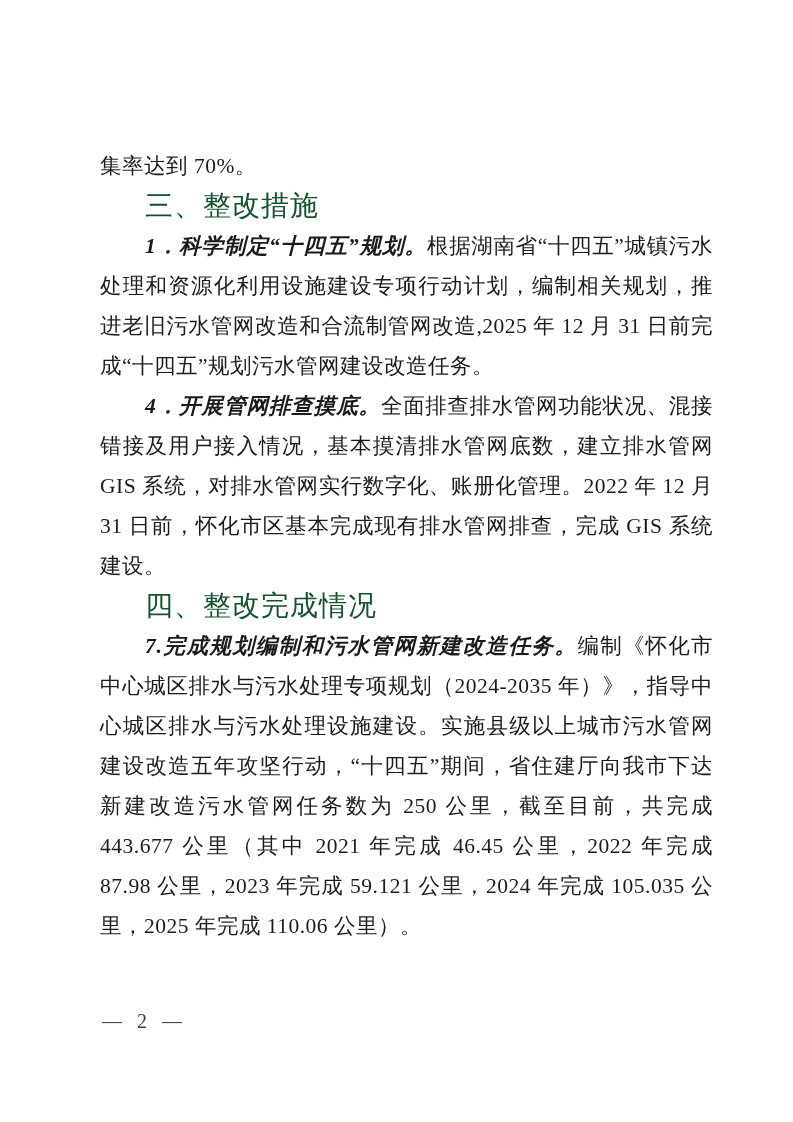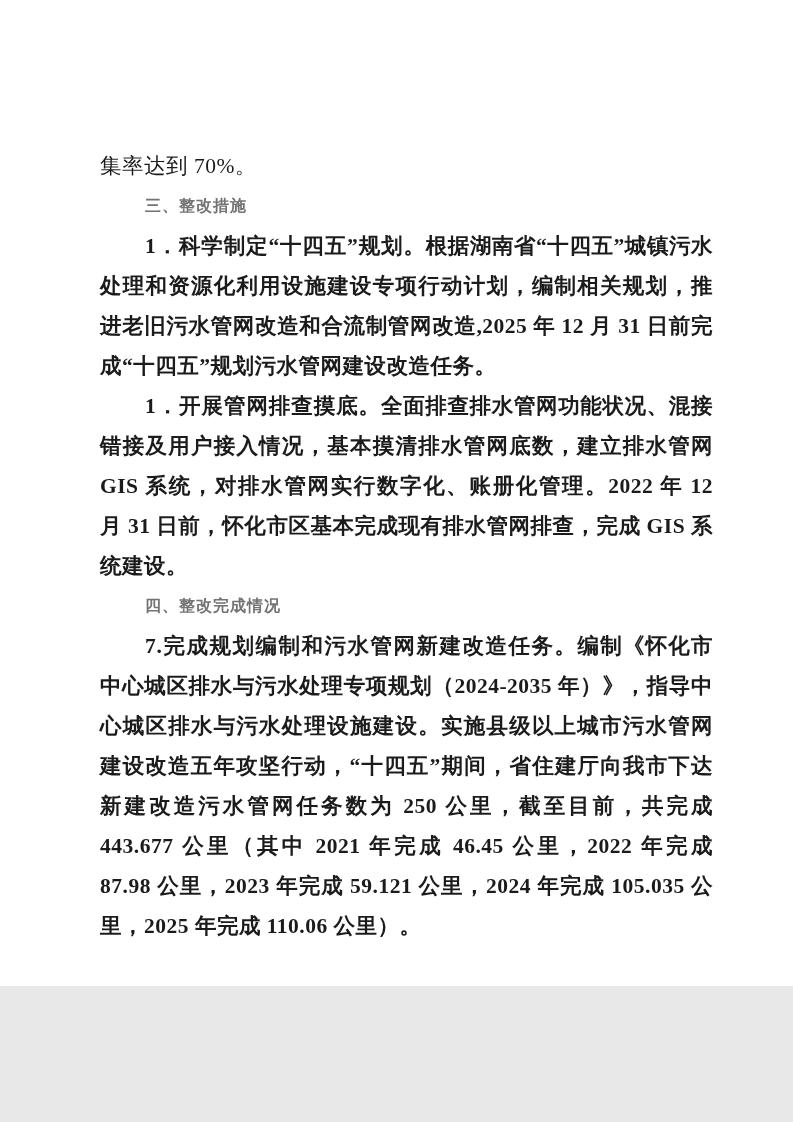--- a/index.html
+++ b/index.html
@@ -3,21 +3,21 @@
 <meta charset="utf-8">
 <style>
   html, body {
     margin: 0;
     padding: 0;
     background: #e8e8e8;
   }
   .page {
     position: relative;
     width: 793px;
-    height: 986px;
+    height: 1122px;
     margin: 0 auto;
     background: #ffffff;
     overflow: hidden;
     color: #1b1b1b;
   }
   .doc-content {
     position: absolute;
     left: 100px;
     top: 146px;
     width: 613px;
@@ -30,36 +30,37 @@
   .doc-content p,
   .doc-content h2 {
     margin: 0;
     padding: 0;
   }
   .carryover {
     text-indent: 0;
   }
   .section-heading {
     font-family: "Liberation Sans", "DejaVu Sans", sans-serif;
-    font-weight: 700;
-    font-size: 16px;
+    font-weight: 400;
+    font-size: 28px;
     line-height: 40px;
     text-indent: 45px;
     letter-spacing: 1px;
-    color: #737373;
+    color: #14532d;
   }
   .para {
     text-indent: 45px;
   }
   .para .lead {
     font-weight: bold;
     letter-spacing: 0.8px;
+    font-style: italic;
   }
   .para .body-text {
-    font-weight: bold;
+    font-weight: normal;
   }
   .page-footer {
     position: absolute;
     left: 102px;
     top: 1009px;
     font-family: "Liberation Serif", "DejaVu Serif", serif;
     font-size: 20px;
     line-height: 24px;
     color: #3d3d3d;
     word-spacing: 8px;
@@ -72,21 +73,21 @@
 <div class="page">
 
   <div class="doc-content">
 
     <p class="carryover">集率达到 70%。</p>
 
     <h2 class="section-heading">三、整改措施</h2>
 
     <p class="para"><span class="lead">1．科学制定“十四五”规划。</span><span class="body-text">根据湖南省“十四五”城镇污水处理和资源化利用设施建设专项行动计划，编制相关规划，推进老旧污水管网改造和合流制管网改造,2025 年 12 月 31 日前完成“十四五”规划污水管网建设改造任务。</span></p>
 
-    <p class="para"><span class="lead">1．开展管网排查摸底。</span><span class="body-text">全面排查排水管网功能状况、混接错接及用户接入情况，基本摸清排水管网底数，建立排水管网 GIS 系统，对排水管网实行数字化、账册化管理。2022 年 12 月 31 日前，怀化市区基本完成现有排水管网排查，完成 GIS 系统建设。</span></p>
+    <p class="para"><span class="lead">4．开展管网排查摸底。</span><span class="body-text">全面排查排水管网功能状况、混接错接及用户接入情况，基本摸清排水管网底数，建立排水管网 GIS 系统，对排水管网实行数字化、账册化管理。2022 年 12 月 31 日前，怀化市区基本完成现有排水管网排查，完成 GIS 系统建设。</span></p>
 
 
     <h2 class="section-heading">四、整改完成情况</h2>
 
     <p class="para"><span class="lead">7.完成规划编制和污水管网新建改造任务。</span><span class="body-text">编制《怀化市中心城区排水与污水处理专项规划（2024-2035 年）》，指导中心城区排水与污水处理设施建设。实施县级以上城市污水管网建设改造五年攻坚行动，“十四五”期间，省住建厅向我市下达新建改造污水管网任务数为 250 公里，截至目前，共完成 443.677 公里（其中 2021 年完成 46.45 公里，2022 年完成 87.98 公里，2023 年完成 59.121 公里，2024 年完成 105.035 公里，2025 年完成 110.06 公里）。</span></p>
 
   </div>
 
   <div class="page-footer">
     <span>— 2 —</span>

